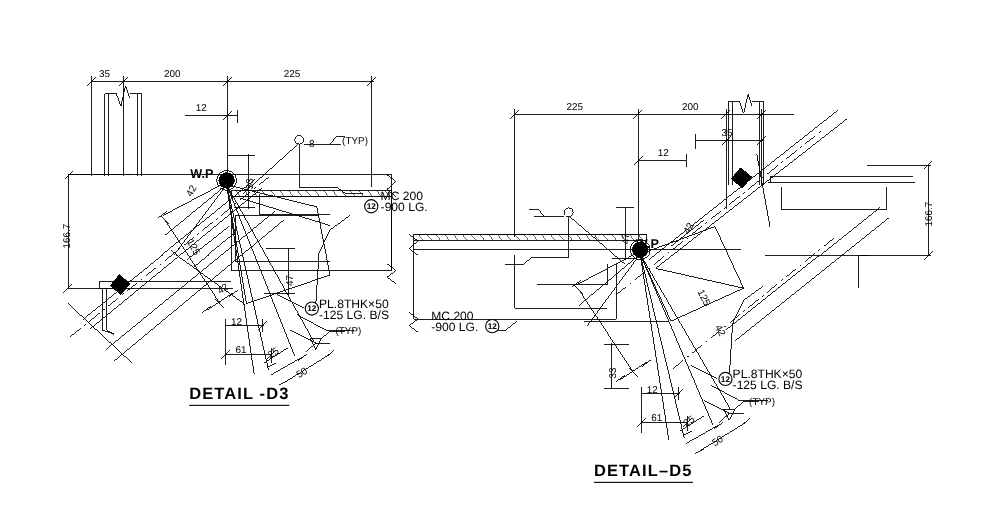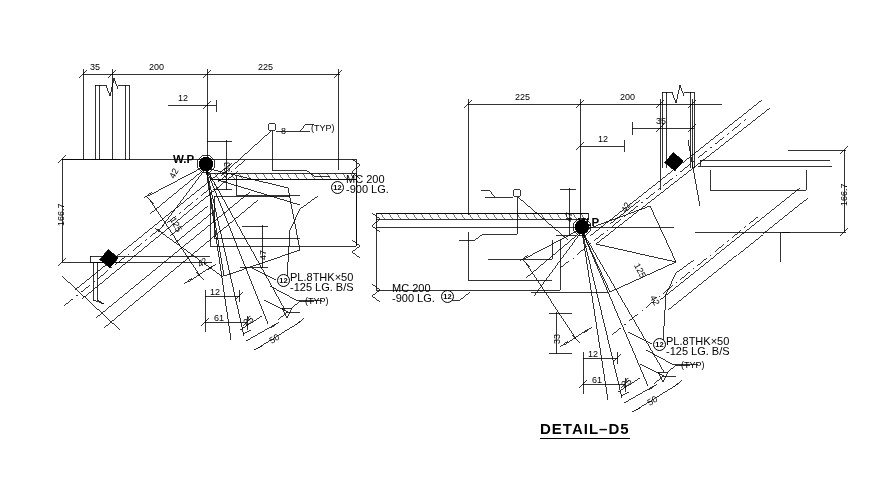--- a/index.html
+++ b/index.html
@@ -305,20 +305,21 @@
 <div class="lbl" style="left:305px;top:297px;">(TYP)</div>
 
 <div class="circ" style="left:331px;top:181px;">12</div>
 <div class="note" style="left:346px;top:174px;">MC 200
 -900 LG.</div>
 
 <div class="circ" style="left:277px;top:274px;">12</div>
 <div class="note" style="left:290px;top:272px;">PL.8THK×50
 -125 LG. B/S</div>
 
+<div class="title" style="left:172px;top:350px;">DETAIL  -D3</div>
 
 <div class="lbl" style="left:515px;top:93px;">225</div>
 <div class="lbl" style="left:620px;top:93px;">200</div>
 <div class="lbl" style="left:656px;top:117px;">35</div>
 <div class="lbl" style="left:598px;top:135px;">12</div>
 
 <div class="lbl rot90" style="left:840px;top:206px;">166.7</div>
 <div class="lbl rot90" style="left:565px;top:222px;">47</div>
 <div class="lbl rot90" style="left:553px;top:344px;">33</div>
 

